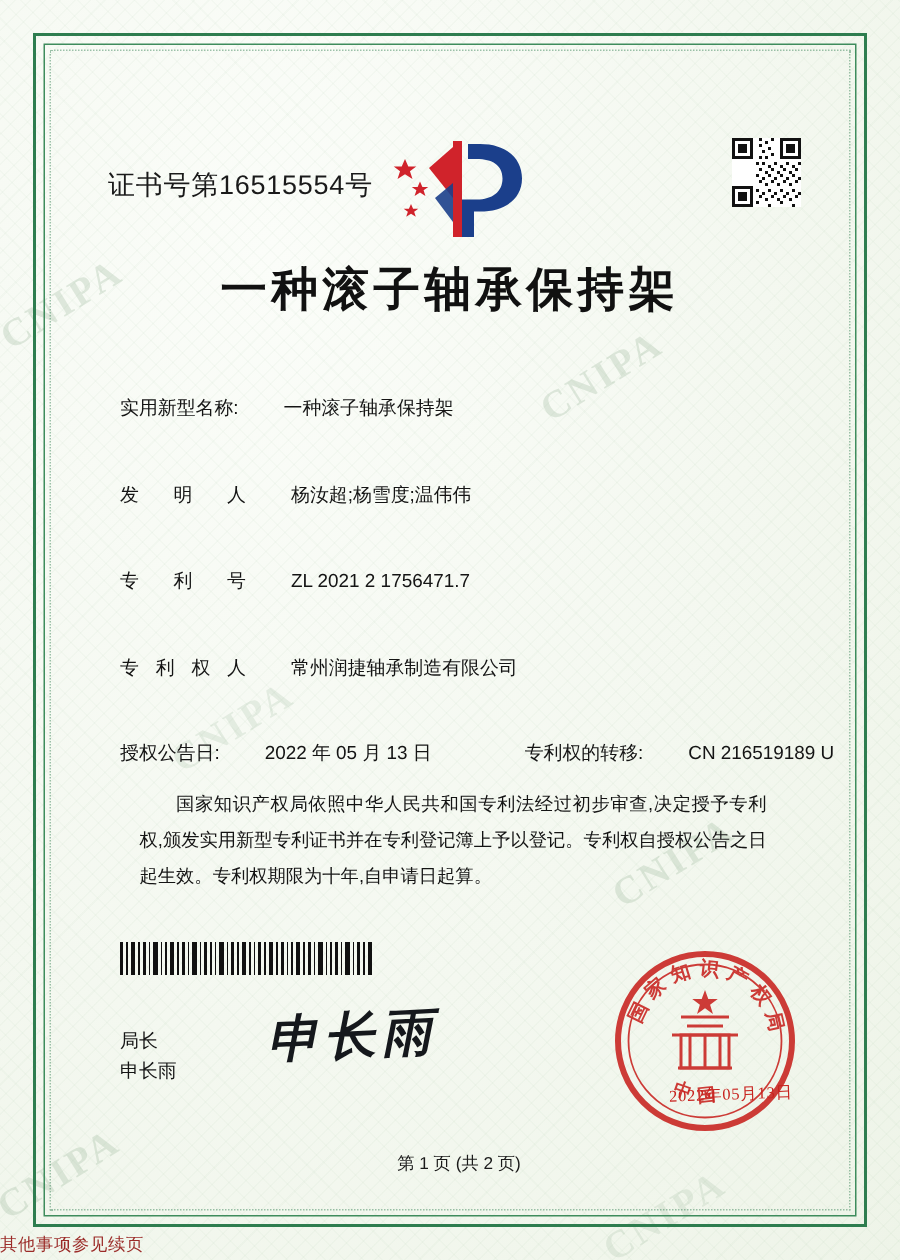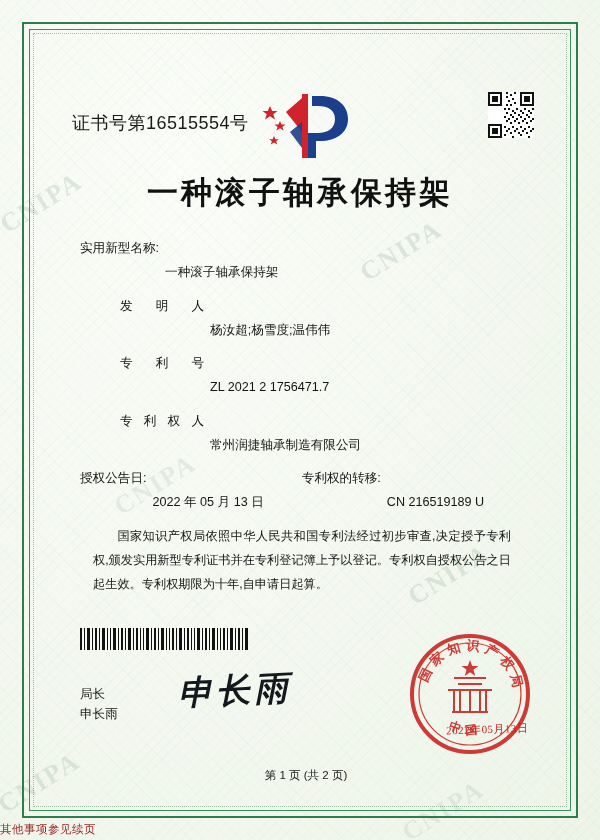--- a/index.html
+++ b/index.html
@@ -120,33 +120,33 @@
     position: absolute;
     left: 80px;
     top: 242px;
     width: 450px;
     font-size: 12.6px;
     color: #141414;
     line-height: 1;
   }
   .row {
     display: flex;
-    align-items: flex-start;
+    align-items: flex-end;
     margin-bottom: 21px;
     white-space: nowrap;
+    gap: 24px;
   }
   .row .lbl {
     flex: 0 0 auto;
   }
   .row .lbl.spread {
     display: inline-block;
     width: 84px;
     text-align: justify;
     text-align-last: justify;
-    margin-left: 40px;
   }
   .row .val {
     margin-left: 6px;
     margin-top: 24px;
   }
   .row.two .second {
     margin-left: 38px;
   }
 
   

